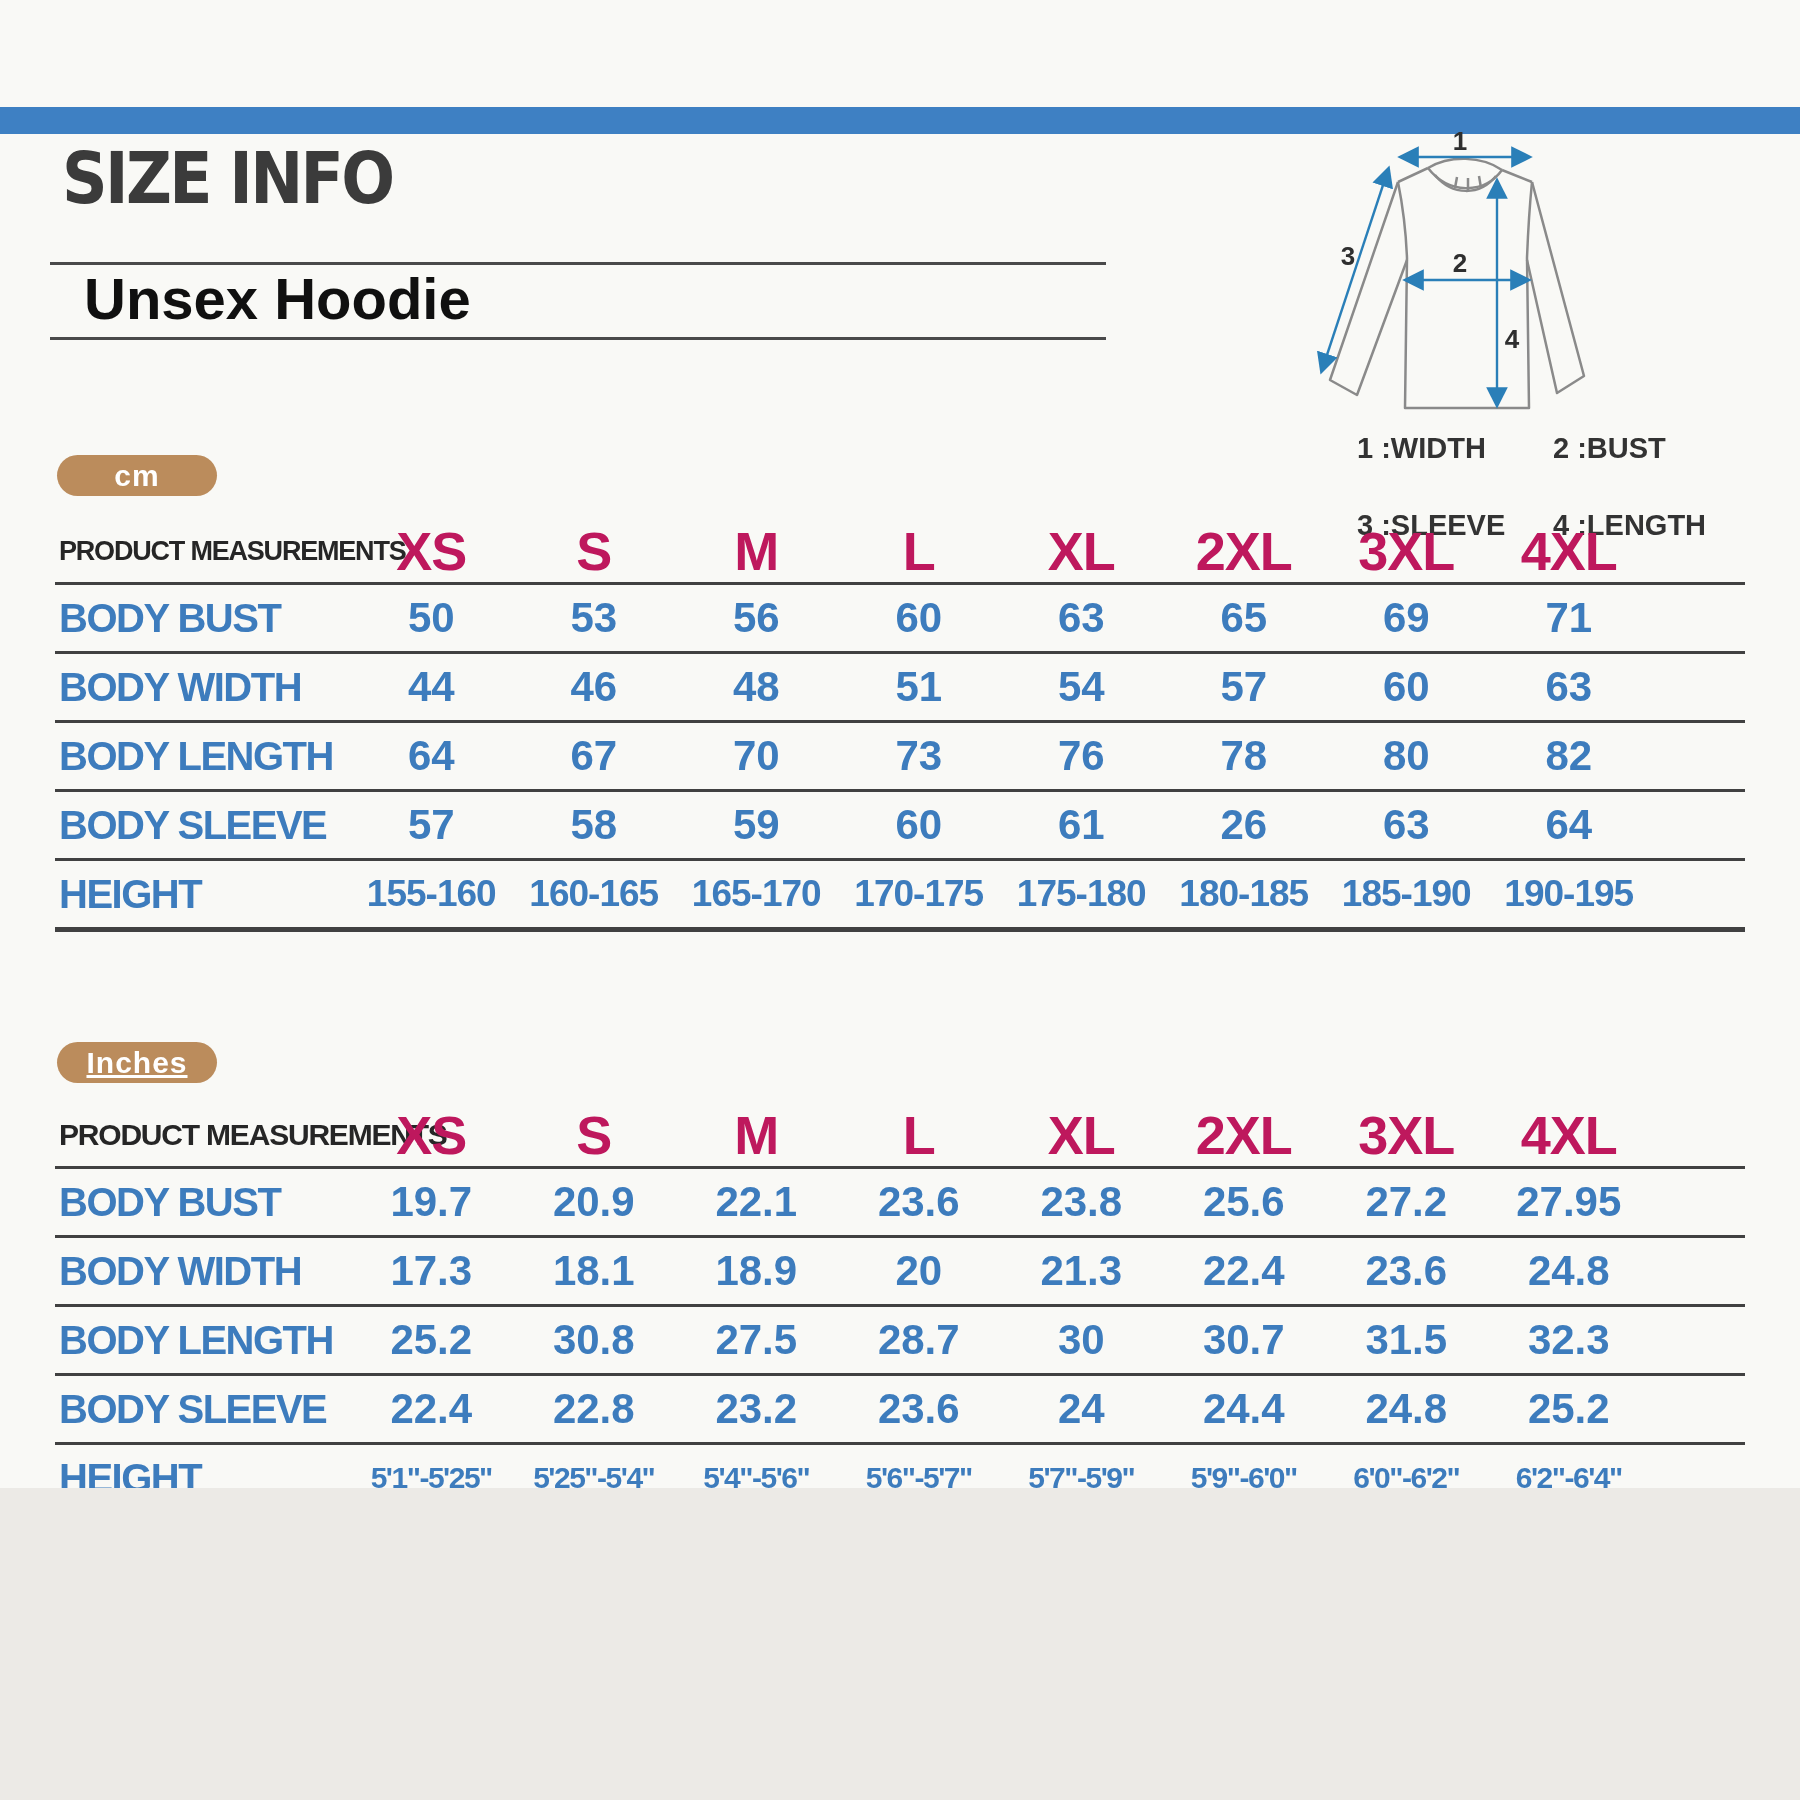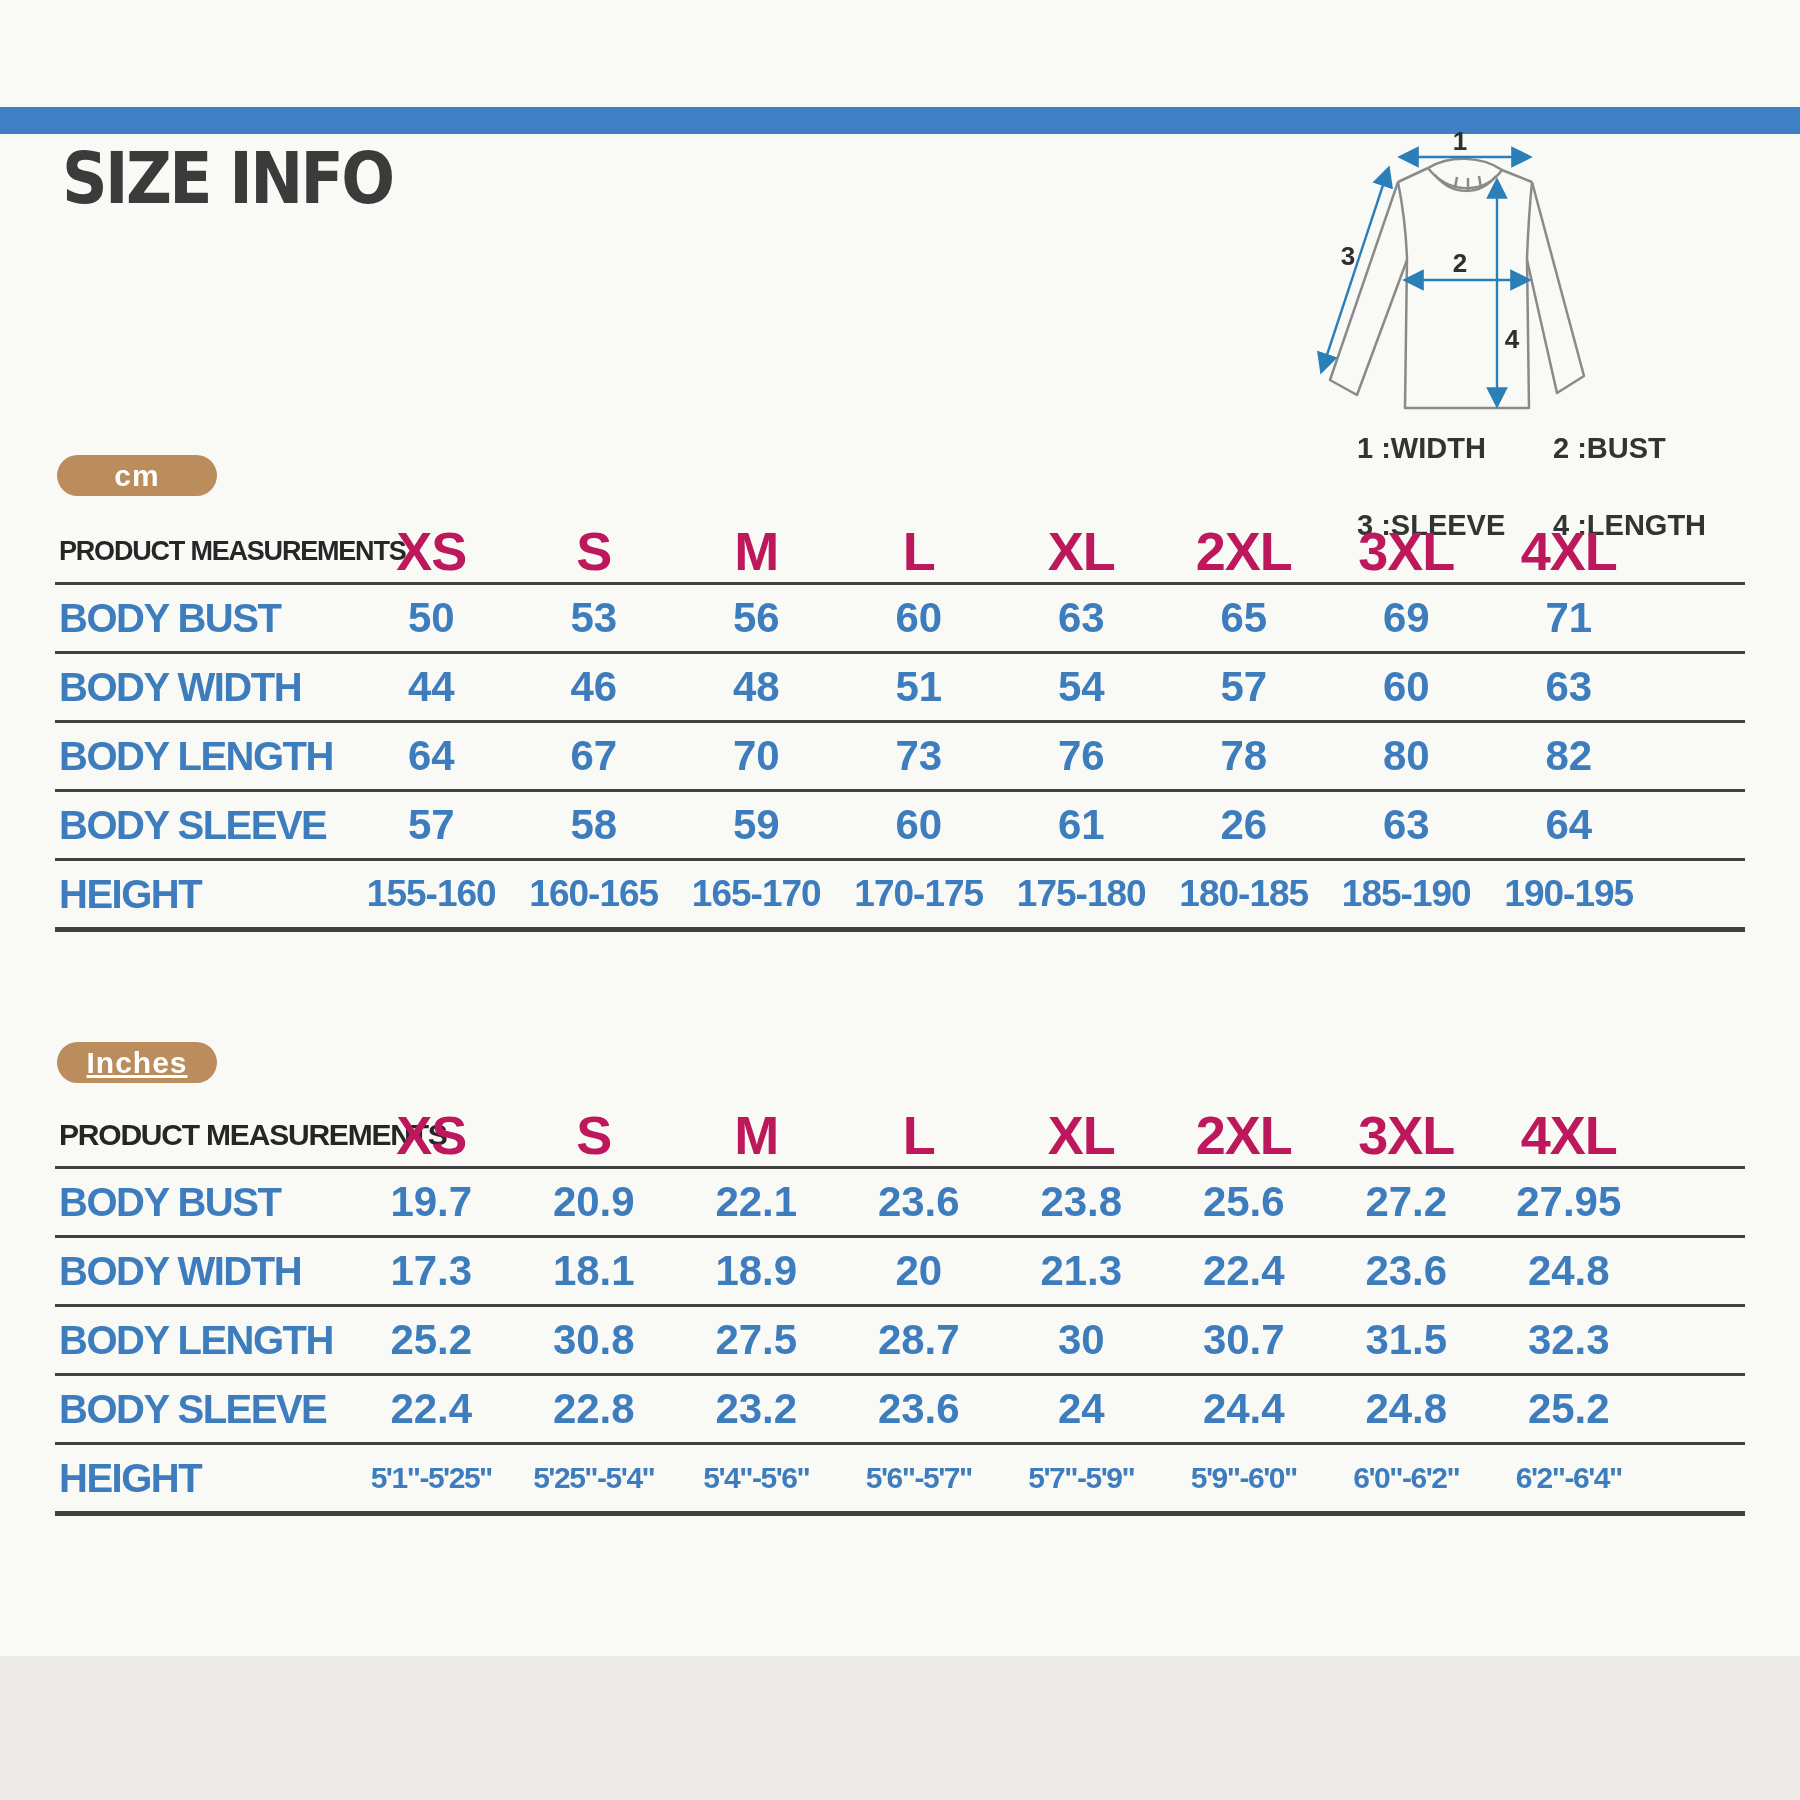--- a/index.html
+++ b/index.html
@@ -1,17 +1,17 @@
 <!DOCTYPE html>
 <html style="--bar-blue: #3e80c3; --value-blue: #3d7cbd; --badge-tan: #bb8c5c; --line-dark: #414141;"><head>
 <meta charset="utf-8">
 <style>
   html,body { margin:0; padding:0; background:#eceae6; }
   .canvas {
-    position:relative; width:1800px; height:1656px; overflow:hidden;
+    position:relative; width:1800px; height:1488px; overflow:hidden;
     background:#f9f9f6; font-family:"Liberation Sans", sans-serif;
   }
   .accent-bar { position:absolute; left:0; width:1800px; height:27px; background:var(--bar-blue,#3e80c3); }
   .bar-top { top:107px; }
   .bar-bottom { top:1662px; }
 
   .page-title {
     position:absolute; left:62px; top:136px;
     font-family:"DejaVu Sans", sans-serif;
     font-size:72px; font-weight:700; color:#3b3b3b;
@@ -74,20 +74,23 @@
 </style>
 </head>
 <body>
 
 <div class="canvas">
 
   <div class="accent-bar bar-top"></div>
 
   <div class="page-title">SIZE INFO</div>
 
+  <div class="subtitle-wrap">
+    <div class="subtitle">Unsex Hoodie</div>
+  </div>
 
   <svg class="diagram" viewBox="0 0 310 292" width="310" height="292" xmlns="http://www.w3.org/2000/svg">
     <defs>
       <marker id="ah" markerWidth="9" markerHeight="9" refX="7" refY="4.5" orient="auto-start-reverse">
         <path d="M0,0 L9,4.5 L0,9 z" fill="#2a7fb8"></path>
       </marker>
     </defs>
     <g fill="none" stroke="#8a8a8a" stroke-width="2.5" stroke-linejoin="round">
 
       <path d="M128,38 C150,25 182,26 202,40"></path>

